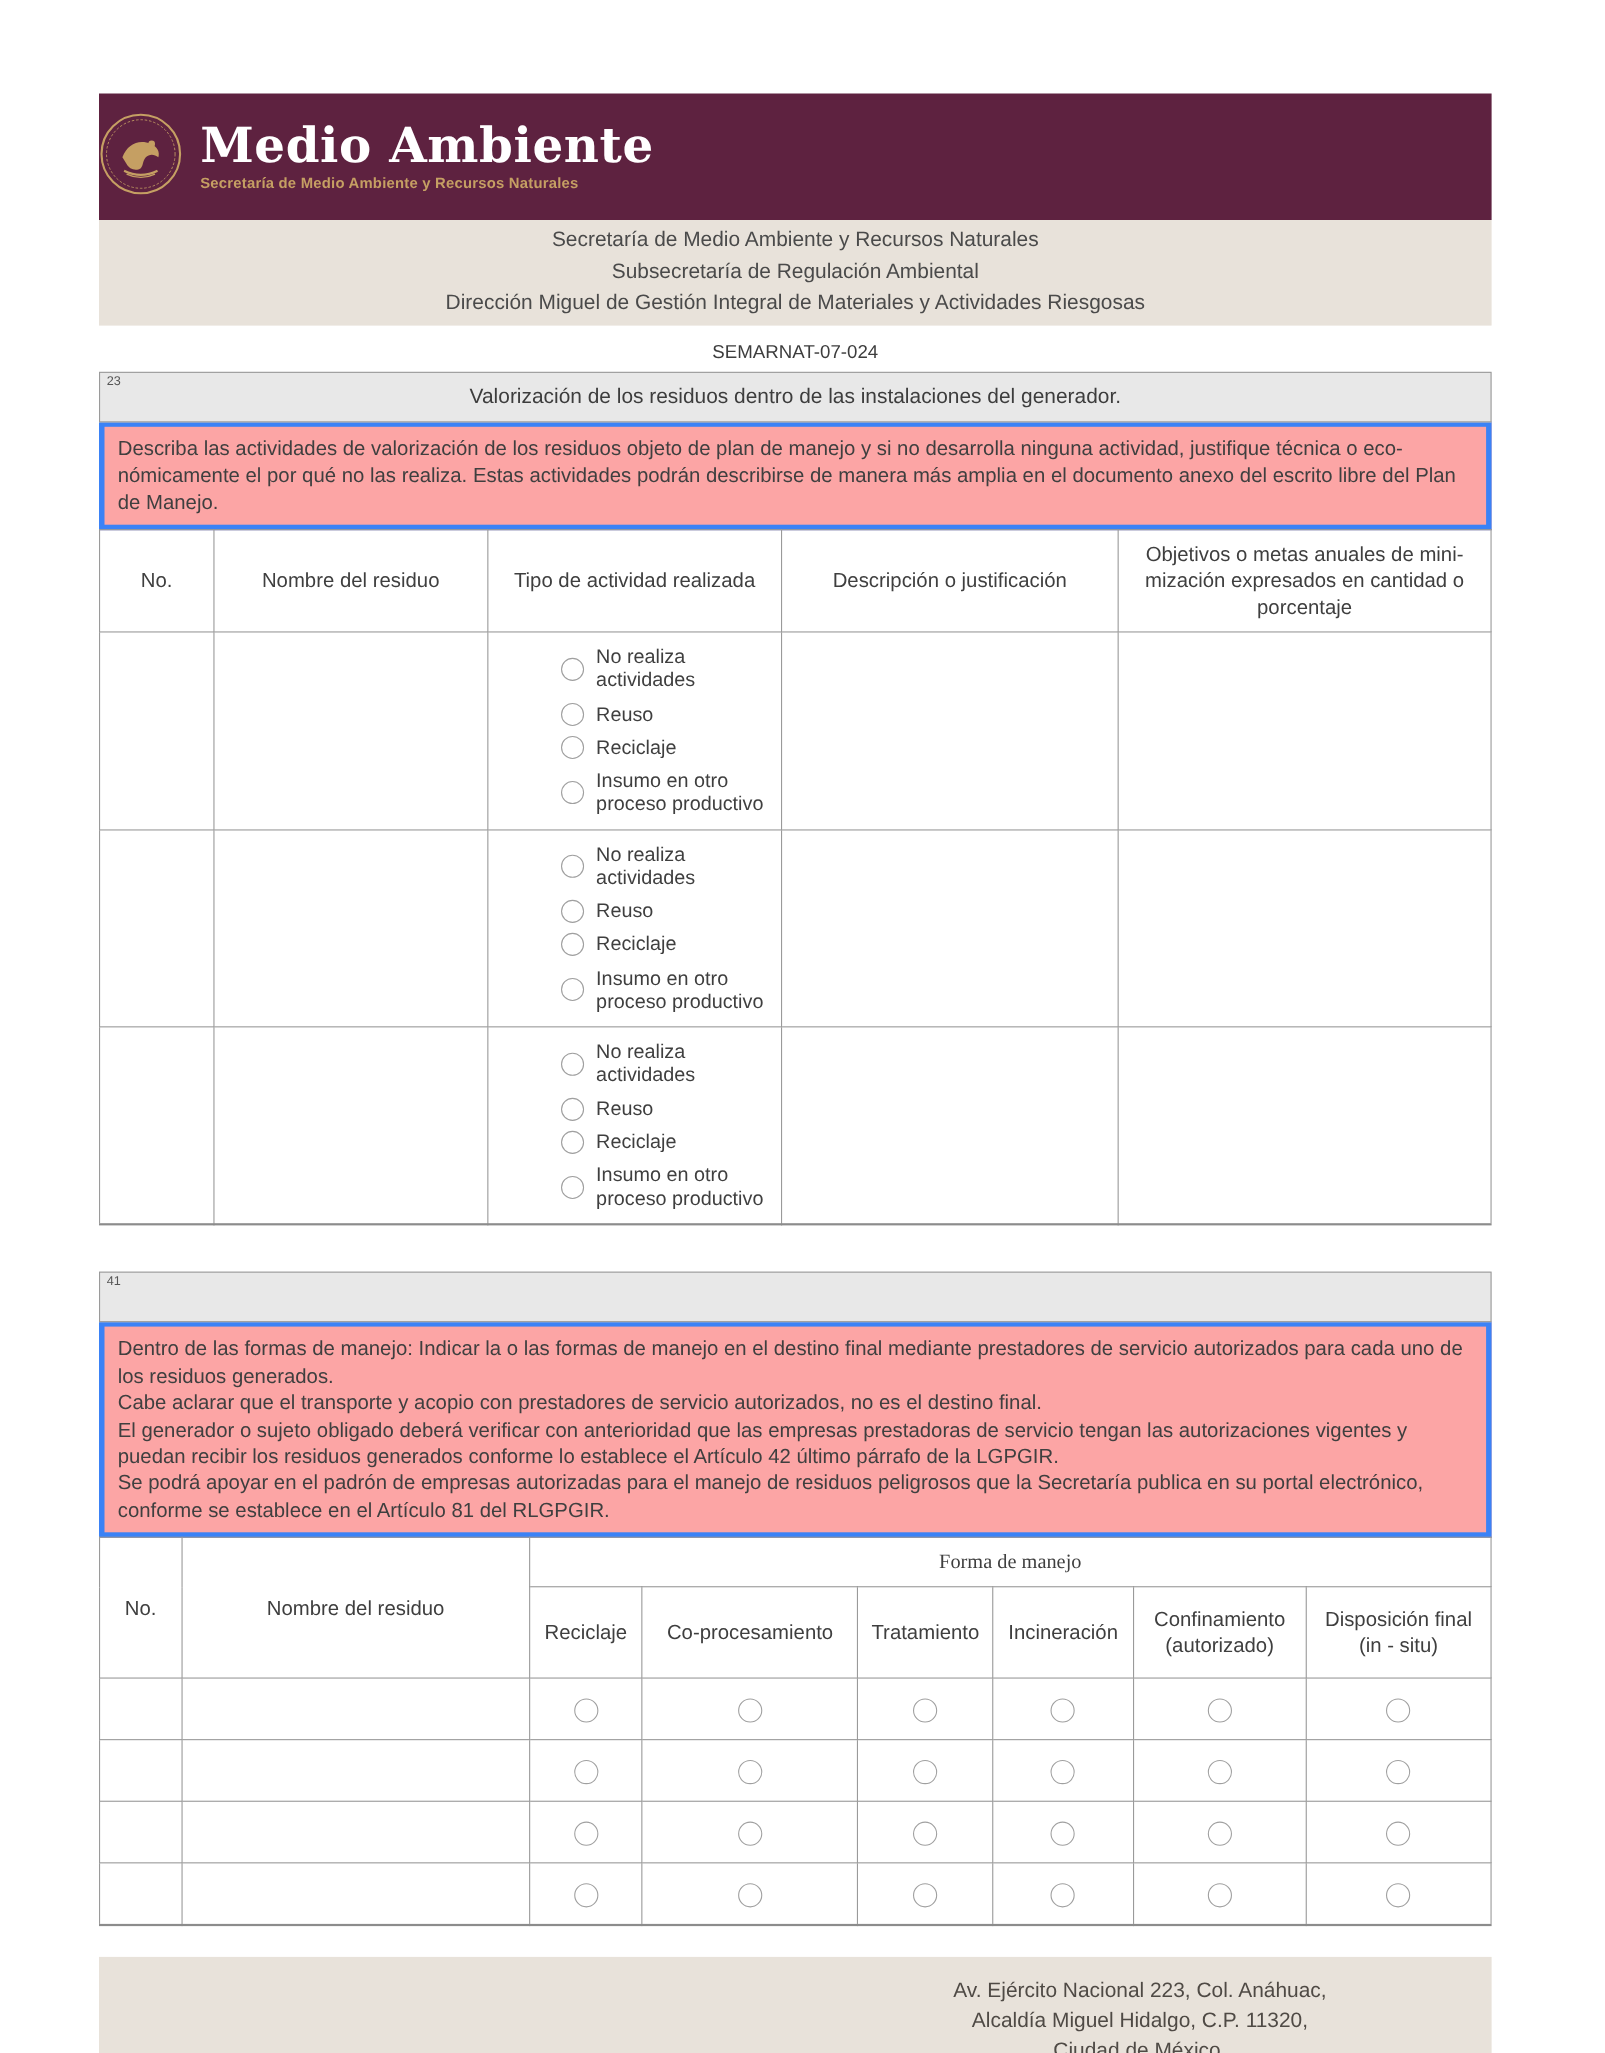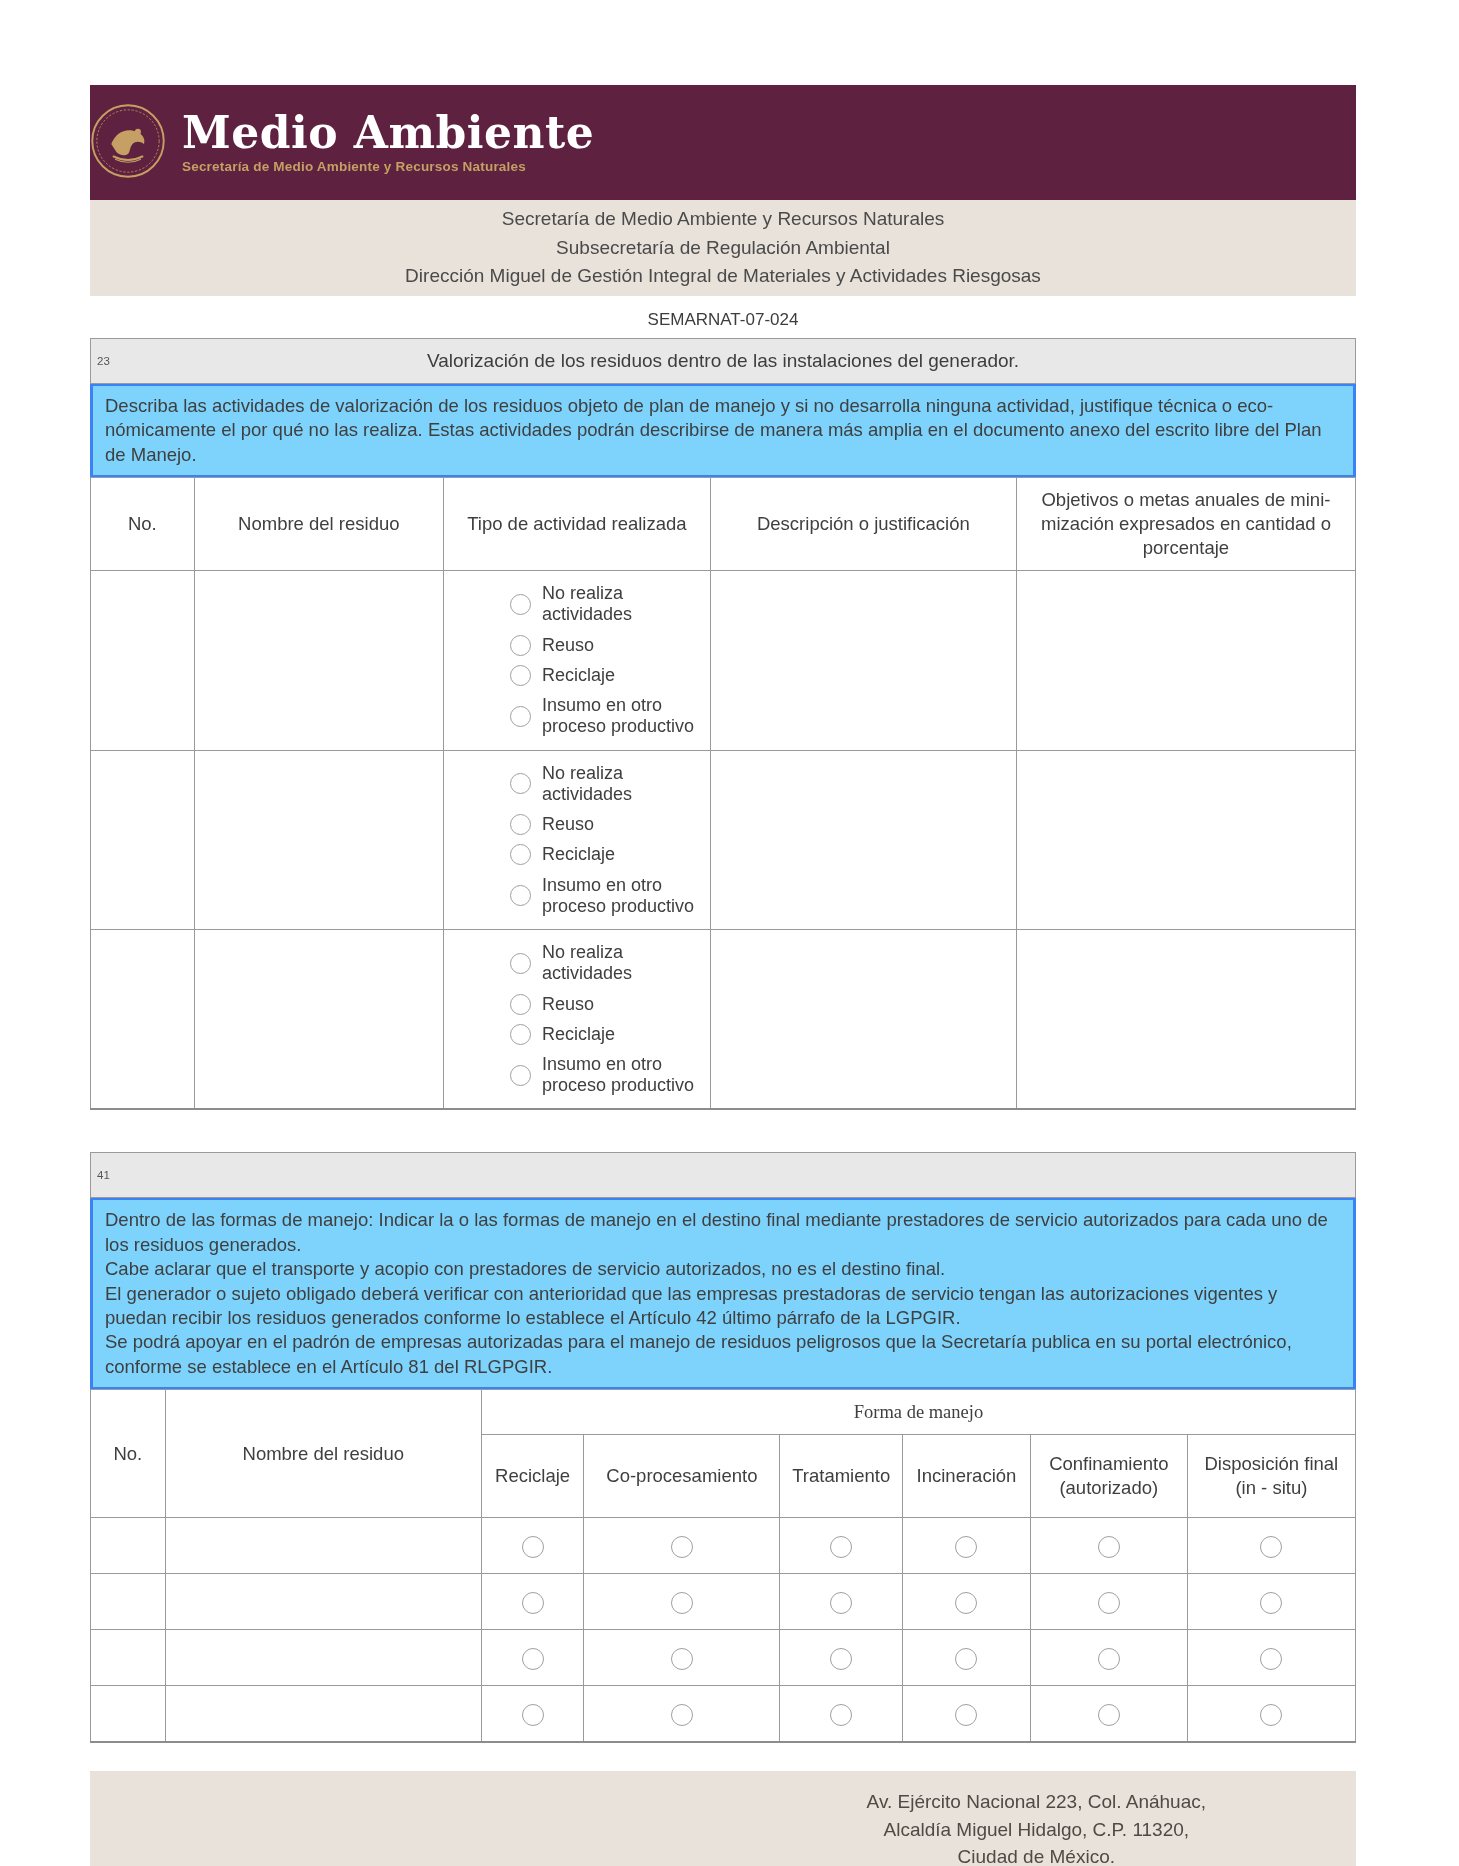--- a/index.html
+++ b/index.html
@@ -31,25 +31,25 @@
     font-size:19px;color:#4a4a4a;line-height:1.5;
   }
   .formcode{margin-top:14px;text-align:center;font-size:17px;color:#3d3d3d;height:20px;}
 
   
   .sec-header{
     margin-top:8px;position:relative;border:1px solid #9a9a9a;background:#e8e8e8;
     height:44px;display:flex;align-items:center;justify-content:center;
   }
   .sec-number{
-    position:absolute;top:16px;left:6px;font-size:11.5px;color:#555;
+    position:absolute;top:2px;left:6px;font-size:11.5px;color:#555;
   }
   .sec-title{font-size:19px;color:#3d3d3d;}
   .sec-desc{
-    margin-top:-1px;border:3px solid #3b82f6;background:#7dd3fc;
+    margin-top:-1px;border:5px solid #3b82f6;background:#fca5a5;
     padding:8px 12px;font-size:18.5px;line-height:1.32;color:#3f3f3f;
   }
   .sec-desc p{margin:0;}
 
   
   table.formtable{
     width:100%;border-collapse:collapse;margin-top:-1px;table-layout:fixed;
     border:1px solid #9a9a9a;border-bottom:2px solid #8c8c8c;
   }
   table.formtable th,table.formtable td{

